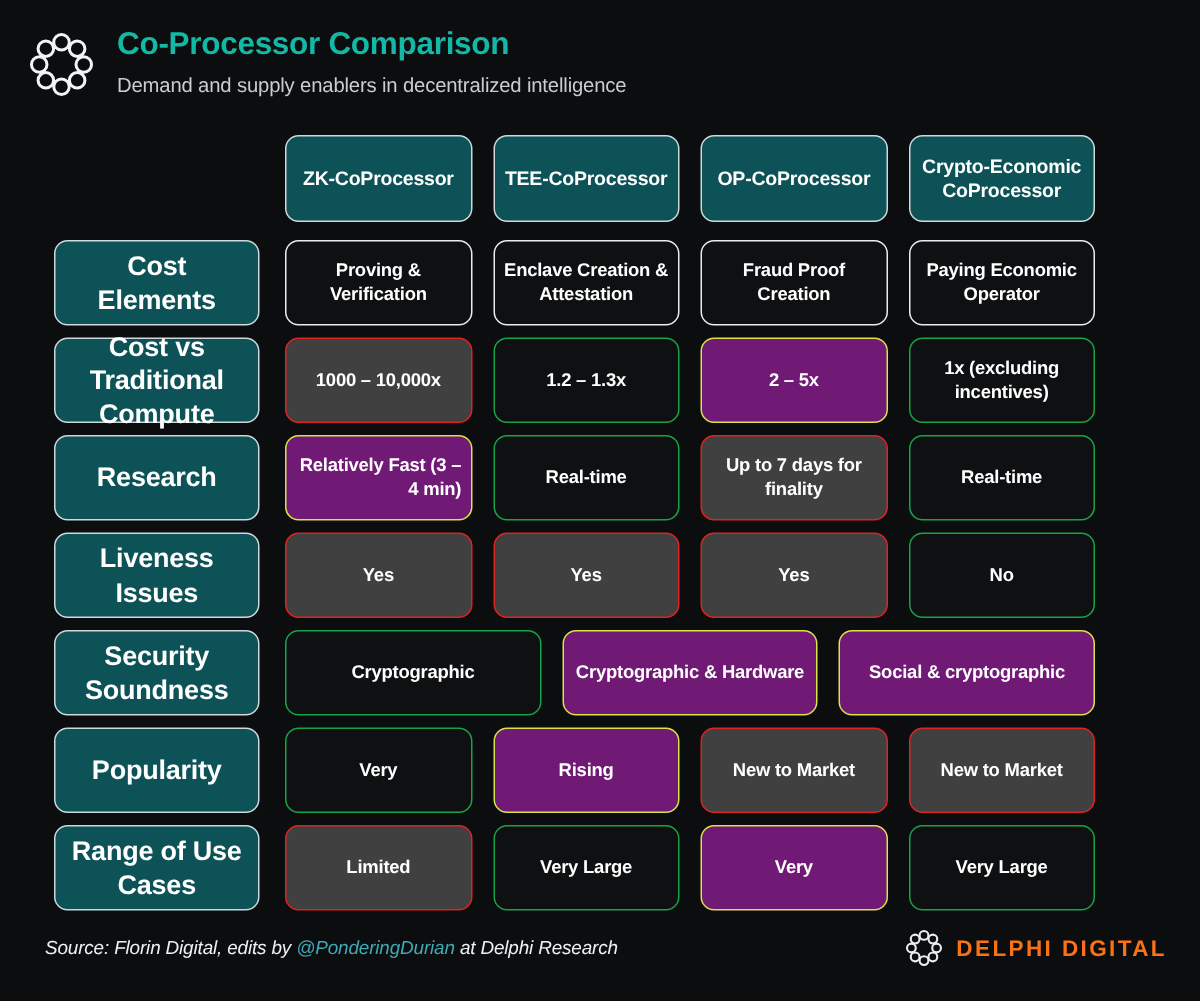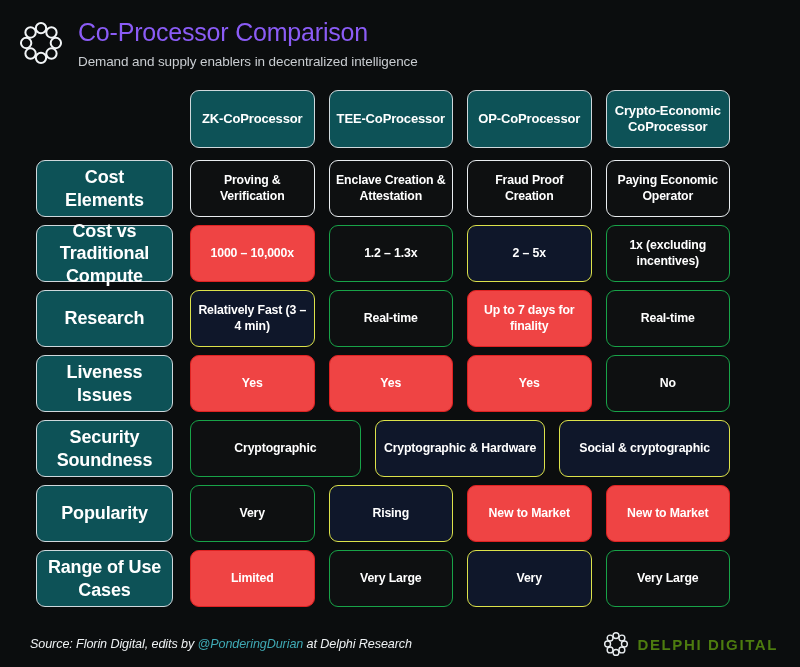--- a/index.html
+++ b/index.html
@@ -28,24 +28,24 @@
     width: 46px;
     height: 46px;
     flex: 0 0 46px;
     margin-top: 4px;
   }
   .header-text {
     margin-left: 14px;
     padding-top: 2px;
   }
   .page-title {
-    font-size: 25px;
-    font-weight: normal;
+    font-size: 21px;
+    font-weight: bold;
     letter-spacing: -0.2px;
-    color: #8b5cf6;
+    color: #14b8a6;
     line-height: 1.15;
   }
   .page-subtitle {
     font-size: 13.5px;
     color: #c9cdd1;
     margin-top: 7px;
     letter-spacing: -0.1px;
   }
 
   
@@ -107,31 +107,31 @@
     border-color: #cfd8dc;
     color: #ffffff;
     font-size: 18px;
   }
   
   .box.neutral {
     background: #0e1011;
     border-color: #e9edf0;
   }
   .box.ok     { background: #0e1011; border-color: #18a348; }
-  .box.warn   { background: #0f172a; border-color: #dce24a; }
-  .box.bad    { background: #ef4444; border-color: #e02222; }
+  .box.warn   { background: #701a75; border-color: #dce24a; text-align: right; }
+  .box.bad    { background: #404040; border-color: #e02222; }
 
   .r-head   { height: 58px; margin-bottom: 12px; }
   .r-data   { height: 57px; margin-bottom: 8px; }
 
   
   .footer {
     position: absolute;
     left: 0;
-    bottom: 0;
+    bottom: 12px;
     width: 800px;
     height: 46px;
     display: flex;
     align-items: center;
     justify-content: space-between;
     padding: 0 22px 0 30px;
     box-sizing: border-box;
   }
   .source-line {
     font-size: 12.6px;
@@ -144,21 +144,21 @@
   .footer-brand {
     display: flex;
     align-items: center;
     gap: 9px;
   }
   .footer-mark { width: 26px; height: 26px; flex: 0 0 26px; }
   .footer-wordmark {
     font-size: 15px;
     font-weight: bold;
     letter-spacing: 1.6px;
-    color: #4d7c0f;
+    color: #f97316;
   }
 </style>
 </head>
 <body>
 
 <div class="header">
   <div class="brand-mark">
     <svg viewBox="0 0 48 48" width="46" height="46" aria-hidden="true">
       <g fill="none" stroke="#f2f5f7" stroke-width="2.1">
         <circle cx="24" cy="8.5" r="5.4"></circle>

